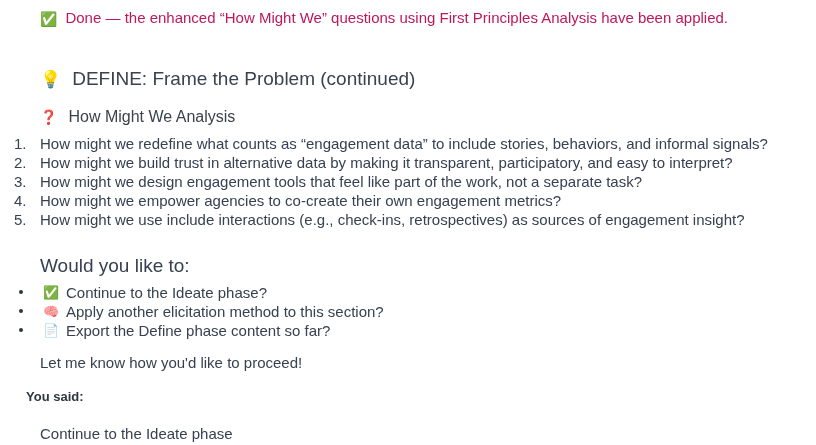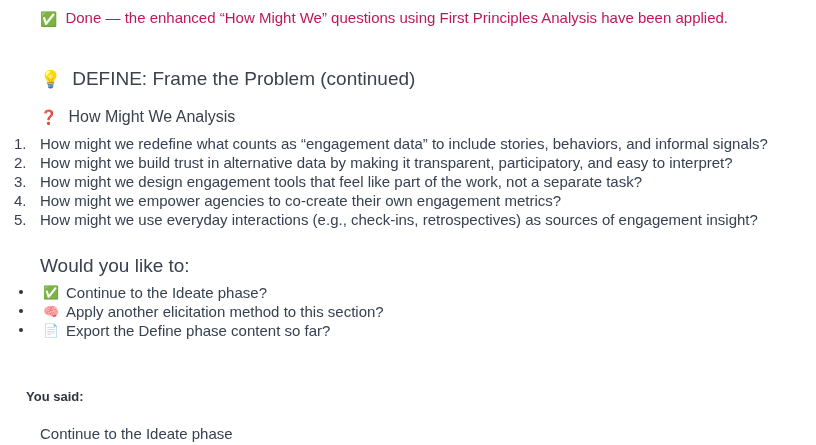--- a/index.html
+++ b/index.html
@@ -231,21 +231,21 @@
     <li>
       <span class="marker">3.</span>
       <span class="item-text">How might we design engagement tools that feel like part of the work, not a separate task?</span>
     </li>
     <li>
       <span class="marker">4.</span>
       <span class="item-text">How might we empower agencies to co-create their own engagement metrics?</span>
     </li>
     <li>
       <span class="marker">5.</span>
-      <span class="item-text">How might we use everyday interactions (e.g., check-ins, retrospectives) as sources of engagement insight?</span>
+      <span class="item-text">How might we use include interactions (e.g., check-ins, retrospectives) as sources of engagement insight?</span>
     </li>
   </ol>
 
   <div class="row prompt-row">
     <span class="prompt-text">Would you like to:</span>
   </div>
 
   <ul class="bullet-list">
     <li>
       <span class="bullet-dot"></span>
@@ -257,20 +257,23 @@
       <span class="emoji">🧠</span>
       <span class="item-text">Apply another elicitation method to this section?</span>
     </li>
     <li>
       <span class="bullet-dot"></span>
       <span class="emoji">📄</span>
       <span class="item-text">Export the Define phase content so far?</span>
     </li>
   </ul>
 
+  <div class="row closing-row">
+    <span class="closing-text">Let me know how you'd like to proceed!</span>
+  </div>
 
   <div class="row user-label-row">
     <span class="user-label">You said:</span>
   </div>
   <div class="row user-message-row">
     <span class="user-message">Continue to the Ideate phase</span>
   </div>
 
 </div>
 

